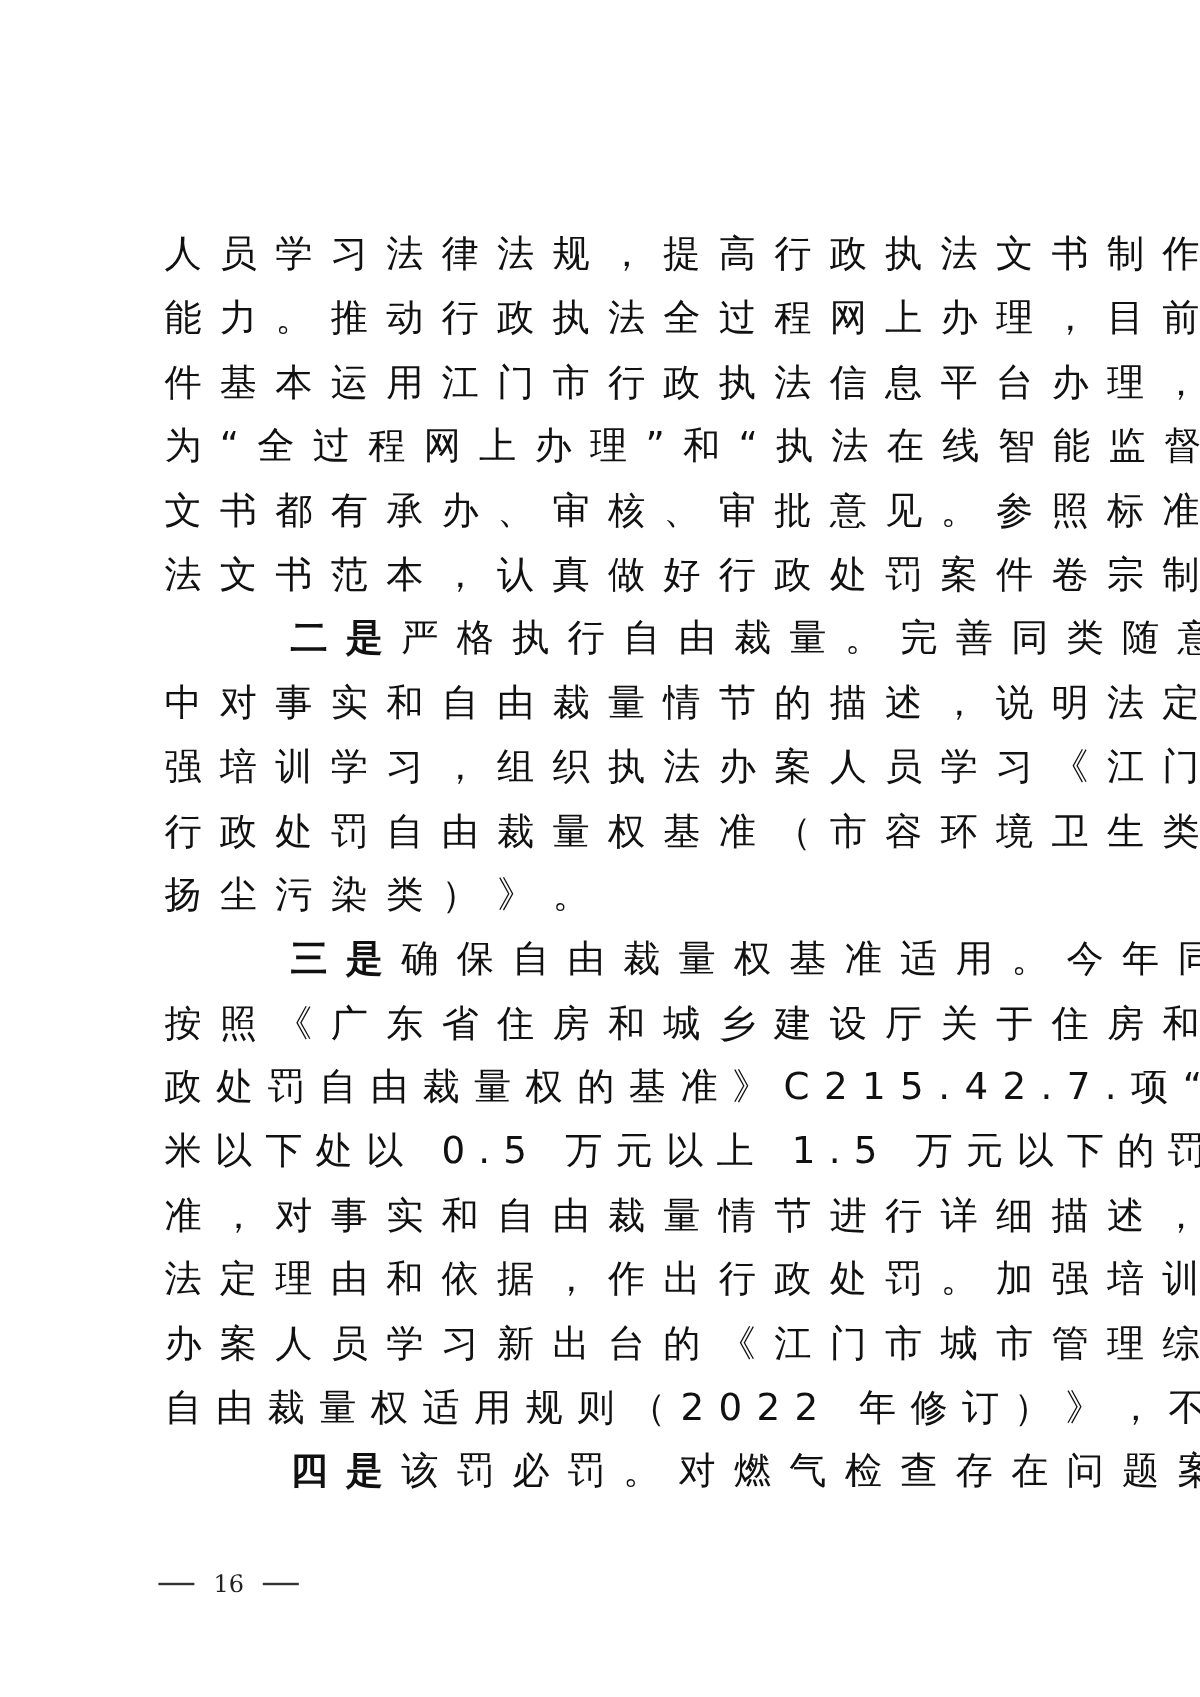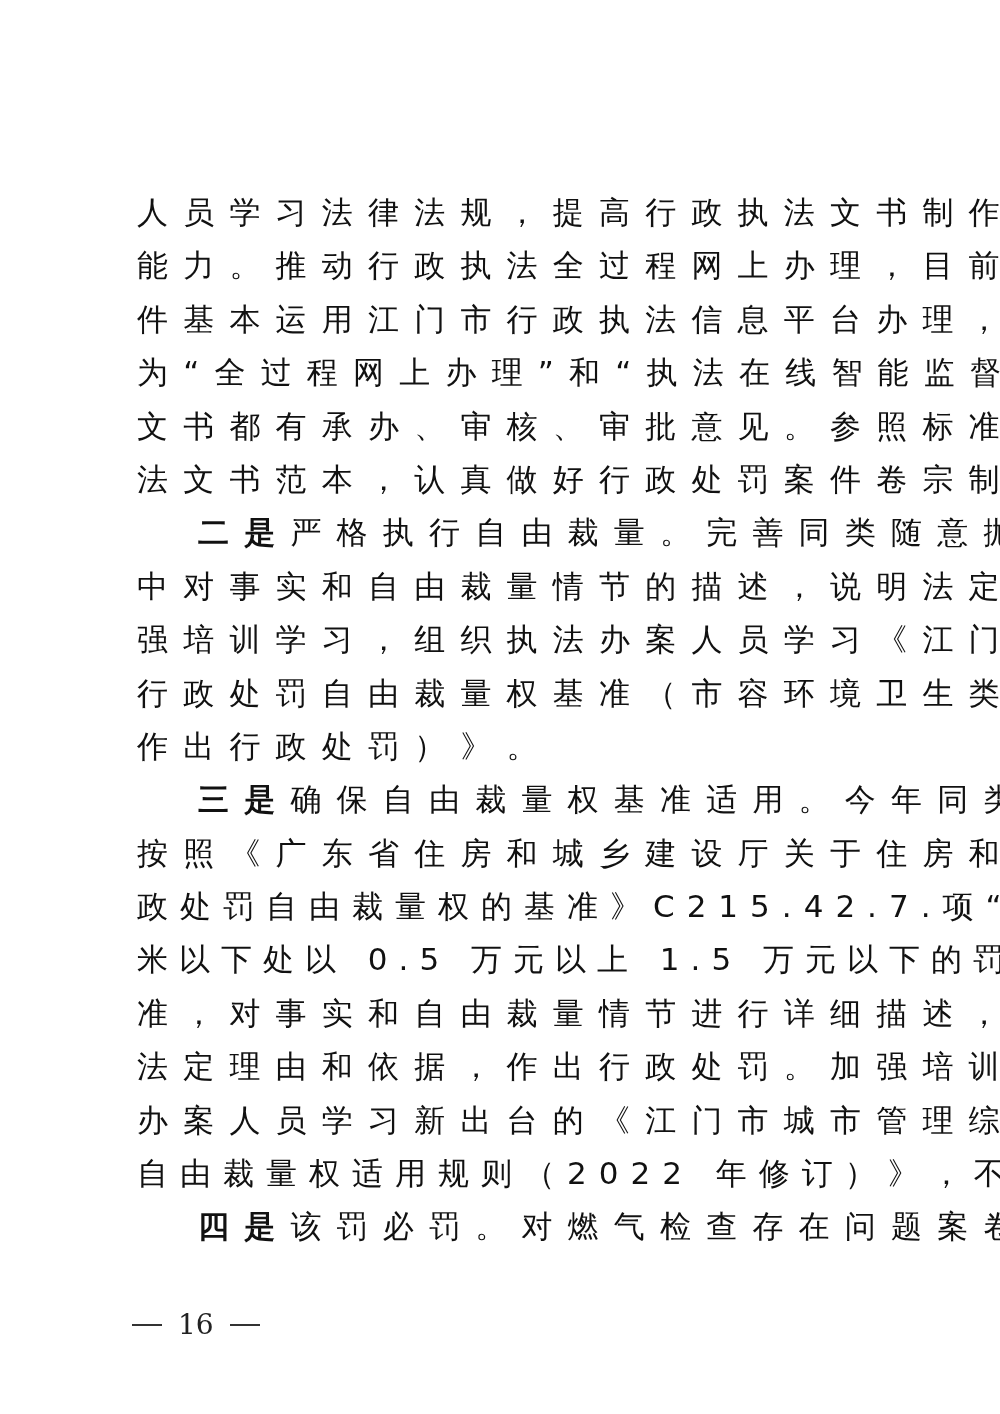--- a/index.html
+++ b/index.html
@@ -6,45 +6,45 @@
   body { width: 1000px; height: 1414px; position: relative; overflow: hidden; }
   .page { position: absolute; left: 0; top: 0; width: 1000px; height: 1414px; background: #fff; }
   .body-text {
     position: absolute; left: 137px; top: 186px; width: 742px;
     font-family: "DejaVu Sans", sans-serif;
     font-size: 31px; line-height: 53.4px; color: #111;
     letter-spacing: 15.2px;
   }
   .line { display: block; white-space: nowrap; height: 53.4px; }
   .indent { padding-left: 61px; }
-  .bold { font-weight: bold; }
+  .bold { font-weight: bold; margin-left: 44px; }
   .footer {
     position: absolute; left: 132px; top: 1308px;
-    font-family: "DejaVu Serif", serif; font-size: 28px; color: #222;
+    font-family: "DejaVu Serif", serif; font-size: 20px; color: #222;
     display: flex; align-items: center;
   }
   .dash { display: inline-block; width: 30px; height: 2px; background: #333; margin: 0 16px 0 0; }
   .dash.right { margin: 0 0 0 16px; }
 </style>
 </head>
 <body>
 
 <div class="page">
   <div class="body-text">
     <span class="line">人员学习法律法规，提高行政执法文书制作水平，加强办案</span>
     <span class="line">能力。推动行政执法全过程网上办理，目前我局行政处罚案</span>
     <span class="line">件基本运用江门市行政执法信息平台办理，实现行政执法行</span>
     <span class="line">为“全过程网上办理”和“执法在线智能监督”，做到每一份</span>
     <span class="line">文书都有承办、审核、审批意见。参照标准指南制作我局执</span>
     <span class="line">法文书范本，认真做好行政处罚案件卷宗制作工作。</span>
     <span class="line indent"><span class="bold">二是</span><span>严格执行自由裁量。完善同类随意抛撒、遗撒案卷</span></span>
     <span class="line">中对事实和自由裁量情节的描述，说明法定理由和依据。加</span>
     <span class="line">强培训学习，组织执法办案人员学习《江门市城市管理系统</span>
     <span class="line">行政处罚自由裁量权基准（市容环境卫生类、户外广告类、</span>
-    <span class="line">作出行政处罚）》。</span>
+    <span class="line">扬尘污染类）》。</span>
     <span class="line indent"><span class="bold">三是</span><span>确保自由裁量权基准适用。今年同类挖掘道路案卷</span></span>
     <span class="line">按照《广东省住房和城乡建设厅关于住房和城乡建设系统行</span>
     <span class="line" style="letter-spacing:12px">政处罚自由裁量权的基准》C215.42.7.项“挖掘面积 20 平方</span>
     <span class="line" style="letter-spacing:11px">米以下处以 0.5 万元以上 1.5 万元以下的罚款”自由裁量基</span>
     <span class="line">准，对事实和自由裁量情节进行详细描述，说明处罚建议的</span>
     <span class="line">法定理由和依据，作出行政处罚。加强培训学习，组织执法</span>
     <span class="line">办案人员学习新出台的《江门市城市管理综合执法行政处罚</span>
     <span class="line" style="letter-spacing:12px">自由裁量权适用规则（2022 年修订）》，不断加强自由裁量</span>
     <span class="line indent"><span class="bold">四是</span><span>该罚必罚。对燃气检查存在问题案卷进行核查，要</span></span>
   </div>

